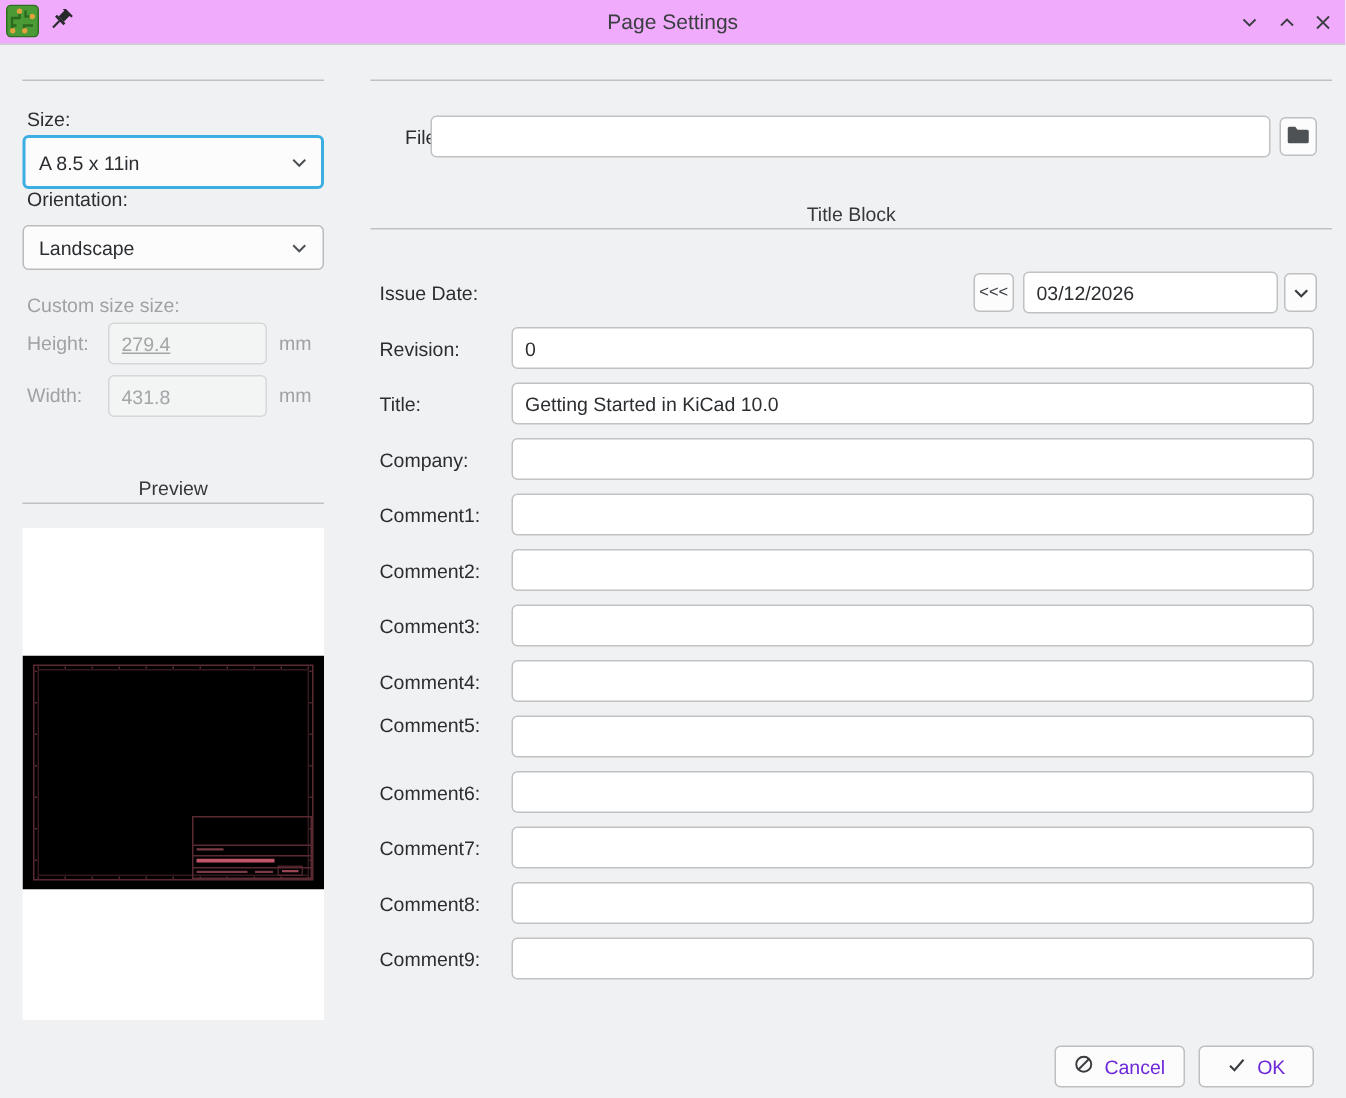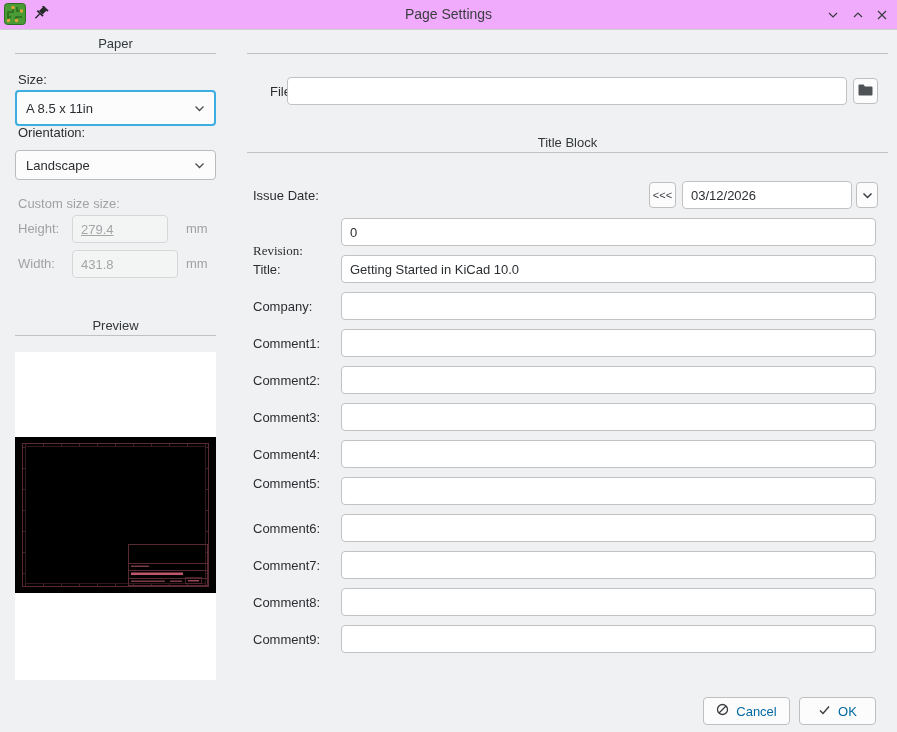--- a/index.html
+++ b/index.html
@@ -43,21 +43,21 @@
     position:absolute;box-sizing:border-box;height:30px;
     border:1px solid #b9bbbd;border-radius:4px;background:#fcfcfc;
     display:flex;align-items:center;padding:0 10px;cursor:default;
   }
   .combo.focused{border:2px solid #3daee2;padding:16px 9px;}
   .combo .combo-text{flex:1;color:#2b2e31;}
   .btn{
     position:absolute;box-sizing:border-box;
     border:1px solid #bdbfc1;border-radius:4px;background:#fcfcfd;
     display:flex;align-items:center;justify-content:center;gap:7px;
-    font:13px "Liberation Sans","DejaVu Sans",sans-serif;color:#0369a1;cursor:default;
+    font:13px "Liberation Sans","DejaVu Sans",sans-serif;color:#6d28d9;cursor:default;
   }
   .small-btn{font-size:11px;color:#3c3f42;}
   .preview-box{position:absolute;left:15px;top:352px;width:201px;height:328px;background:#ffffff;}
   .preview-page{position:absolute;left:0;top:85px;width:201px;height:156px;}
 </style>
 </head>
 <body>
 
 <div class="window">
 
@@ -93,21 +93,20 @@
           <polyline points="3,9 7,5 11,9" fill="none" stroke="#3a3d40" stroke-width="1.2"></polyline>
         </svg>
     </span>
     <span class="winbtn close">
       <svg width="14" height="14" viewBox="0 0 14 14">
           <path d="M3 3 L11 11 M11 3 L3 11" stroke="#3a3d40" stroke-width="1.2"></path>
         </svg>
     </span>
   </div>
 
-  <div class="section-header" style="left:15px;top:36px;width:201px;">Paper</div>
   <div class="sep" style="left:15px;top:53px;width:201px;"></div>
 
   <div class="lbl" style="left:18px;top:72px;">Size:</div>
   <div class="combo focused" style="left:15px;top:90px;width:201px;">
     <span class="combo-text">A 8.5 x 11in</span>
     <span>
       <svg width="11" height="8" viewBox="0 0 11 8">
           <polyline points="1.5,1.5 5.5,5.5 9.5,1.5" fill="none" stroke="#4c4f52" stroke-width="1.3"></polyline>
         </svg>
     </span>
@@ -118,21 +117,21 @@
     <span class="combo-text">Landscape</span>
     <span>
       <svg width="11" height="8" viewBox="0 0 11 8">
           <polyline points="1.5,1.5 5.5,5.5 9.5,1.5" fill="none" stroke="#4c4f52" stroke-width="1.3"></polyline>
         </svg>
     </span>
   </div>
 
   <div class="lbl disabled" style="left:18px;top:196px;">Custom size size:</div>
   <div class="lbl disabled" style="left:18px;top:221px;">Height:</div>
-  <input class="txt" style="left: 72px; top: 215px; width: 96px; text-decoration: underline;" disabled="" value="279.4">
+  <input class="txt" style="left: 72px; top: 215px; width: 106px; text-decoration: underline;" disabled="" value="279.4">
   <div class="lbl disabled" style="left:186px;top:221px;">mm</div>
   <div class="lbl disabled" style="left:18px;top:256px;">Width:</div>
   <input class="txt" style="left: 72px; top: 250px; width: 106px;" disabled="" value="431.8">
   <div class="lbl disabled" style="left:186px;top:256px;">mm</div>
 
   <div class="section-header" style="left:15px;top:318px;width:201px;">Preview</div>
   <div class="sep" style="left:15px;top:335px;width:201px;"></div>
 
   <div class="preview-box">
     <div class="preview-page">
@@ -180,21 +179,21 @@
   <div class="btn small-btn" style="left:649px;top:182px;width:27px;height:26px;">&lt;&lt;&lt;</div>
   <input class="txt" style="left: 682px; top: 181px; width: 170px;" value="03/12/2026">
   <div class="btn" style="left:856px;top:182px;width:22px;height:26px;">
     <span>
       <svg width="11" height="8" viewBox="0 0 11 8">
           <polyline points="1.5,1.5 5.5,5.5 9.5,1.5" fill="none" stroke="#3a3d40" stroke-width="1.5"></polyline>
         </svg>
     </span>
   </div>
 
-  <div class="lbl" style="left:253px;top:243px;font-family:Liberation Serif, serif;">Revision:</div>
+  <div class="lbl" style="left:253px;top:225px;">Revision:</div>
   <input class="txt" style="left: 341px; top: 218px; width: 535px;" value="0">
 
   <div class="lbl" style="left:253px;top:262px;">Title:</div>
   <input class="txt" style="left: 341px; top: 255px; width: 535px;" value="Getting Started in KiCad 10.0">
 
   <div class="lbl" style="left:253px;top:299px;">Company:</div>
   <input class="txt" style="left: 341px; top: 292px; width: 535px;" value="">
 
   <div class="lbl" style="left:253px;top:336px;">Comment1:</div>
   <input class="txt" style="left: 341px; top: 329px; width: 535px;" value="">

